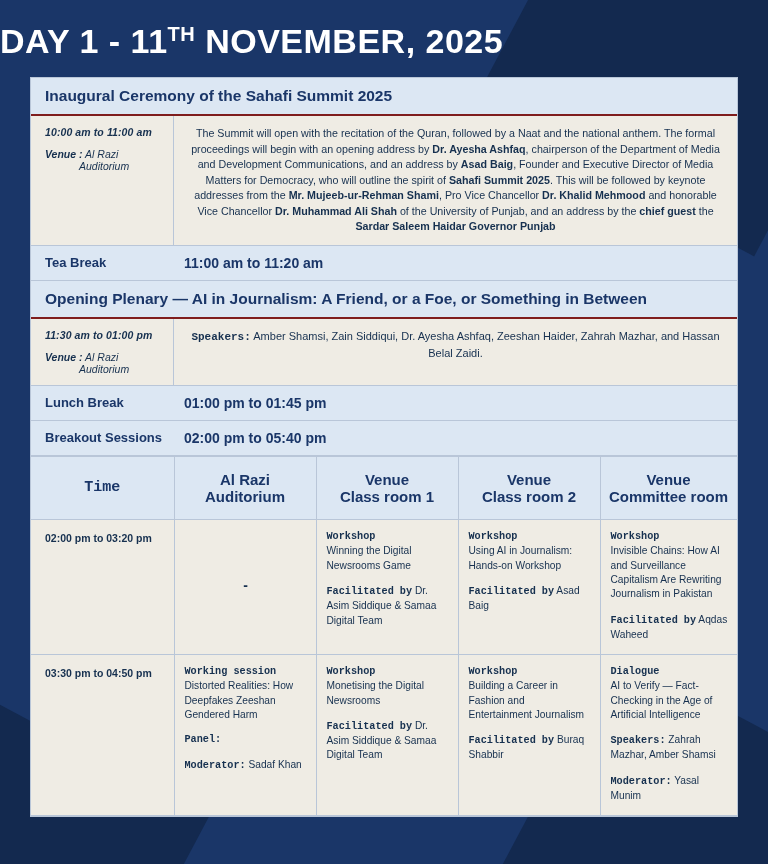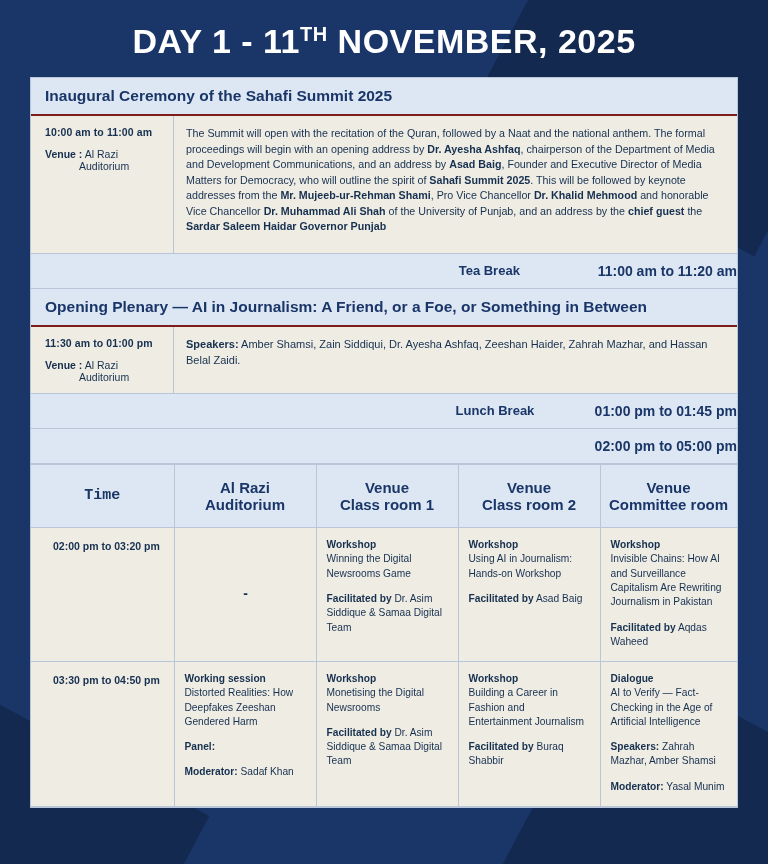--- a/index.html
+++ b/index.html
@@ -35,21 +35,21 @@
     width: 280px; height: 280px;
     background: #13294f;
     transform: rotate(28deg);
     z-index: 0;
   }
 
   .page-title {
     position: relative;
     z-index: 2;
     color: #ffffff;
-    text-align: center;
+    text-align: left;
     font-size: 34px;
     font-weight: bold;
     letter-spacing: 0.5px;
     padding: 22px 0 16px 0;
     white-space: nowrap;
   }
   .page-title .sup { font-size: 20px; vertical-align: super; }
 
   .sheet {
     position: relative;
@@ -70,21 +70,20 @@
     font-weight: bold;
     color: #1a3668;
   }
   .band-lg .band-title { font-size: 15.5px; }
 
   .band-inline {
     background: #dce7f3;
     border-bottom: 1px solid #b9c6d8;
     display: flex;
     align-items: center;
-    justify-content: flex-end;
   }
   .band-inline .lbl {
     width: 143px;
     padding: 9px 0 9px 14px;
     font-size: 13px;
     font-weight: bold;
     color: #1a3668;
   }
   .band-inline .val {
     padding: 9px 0 9px 10px;
@@ -97,45 +96,46 @@
     display: flex;
     border-bottom: 1px solid #b9c6d8;
     background: #efece4;
   }
   .detail-left {
     width: 143px;
     flex: 0 0 143px;
     padding: 10px 8px 10px 14px;
     border-right: 1px solid #b9c6d8;
     background: #efece4;
+    font-style: italic;
   }
   .time-strong {
     font-size: 10.5px;
     font-weight: bold;
     color: #16304f;
     letter-spacing: 0.1px;
   }
   .venue-line {
     margin-top: 10px;
     font-size: 10.5px;
     color: #16304f;
   }
   .venue-line b { font-weight: bold; }
   .venue-sub {
     font-size: 10.5px;
     color: #16304f;
     padding-left: 34px;
   }
   .detail-right {
     flex: 1 1 auto;
-    padding: 10px 12px 18px 12px;
+    padding: 10px 12px 10px 12px;
     font-size: 10.7px;
     line-height: 1.45;
     color: #16304f;
-    text-align: left;
+    text-align: center;
   }
   .detail-right b { font-weight: bold; }
   .speakers-line { font-size: 11px; color: #16304f; }
   .mod-line { margin-top: 12px; font-size: 11px; color: #16304f; }
 
   
   table.grid {
     width: 100%;
     border-collapse: collapse;
     table-layout: fixed;
@@ -159,30 +159,30 @@
     vertical-align: top;
     padding: 10px 9px 12px 10px;
     font-size: 10.2px;
     line-height: 1.4;
     color: #16304f;
   }
   table.grid td.time-cell {
     font-weight: bold;
     font-size: 10.5px;
     text-align: left;
-    padding-left: 22px;
+    padding-left: 14px;
     padding-top: 11px;
   }
   table.grid td.dash {
     text-align: center;
     font-weight: bold;
     font-size: 14px;
     vertical-align: middle;
   }
-  .k { font-weight: bold; }
+  .k { font-weight: bold; font-family: Liberation Mono, monospace; }
   .blk { margin-bottom: 11px; }
   .blk:last-child { margin-bottom: 0; }
   .col-w-time { width: 143px; }
   .col-w-a { width: 142px; }
   .col-w-b { width: 142px; }
   .col-w-c { width: 142px; }
   .col-w-d { width: 137px; }
 </style>
 </head>
 <body>
@@ -235,21 +235,22 @@
       </div>
     </div>
   </div>
 
   <div class="band-inline">
     <div class="lbl">Lunch Break</div>
     <div class="val">01:00 pm to 01:45 pm</div>
   </div>
 
   <div class="band-inline">
-    <div class="val">02:00 pm to 05:00 pm</div>
+    <div class="lbl">Breakout Sessions</div>
+    <div class="val">02:00 pm to 05:40 pm</div>
   </div>
 
   <table class="grid">
     <colgroup>
       <col class="col-w-time">
         <col class="col-w-a">
         <col class="col-w-b">
         <col class="col-w-c">
         <col class="col-w-d">
     </colgroup>

